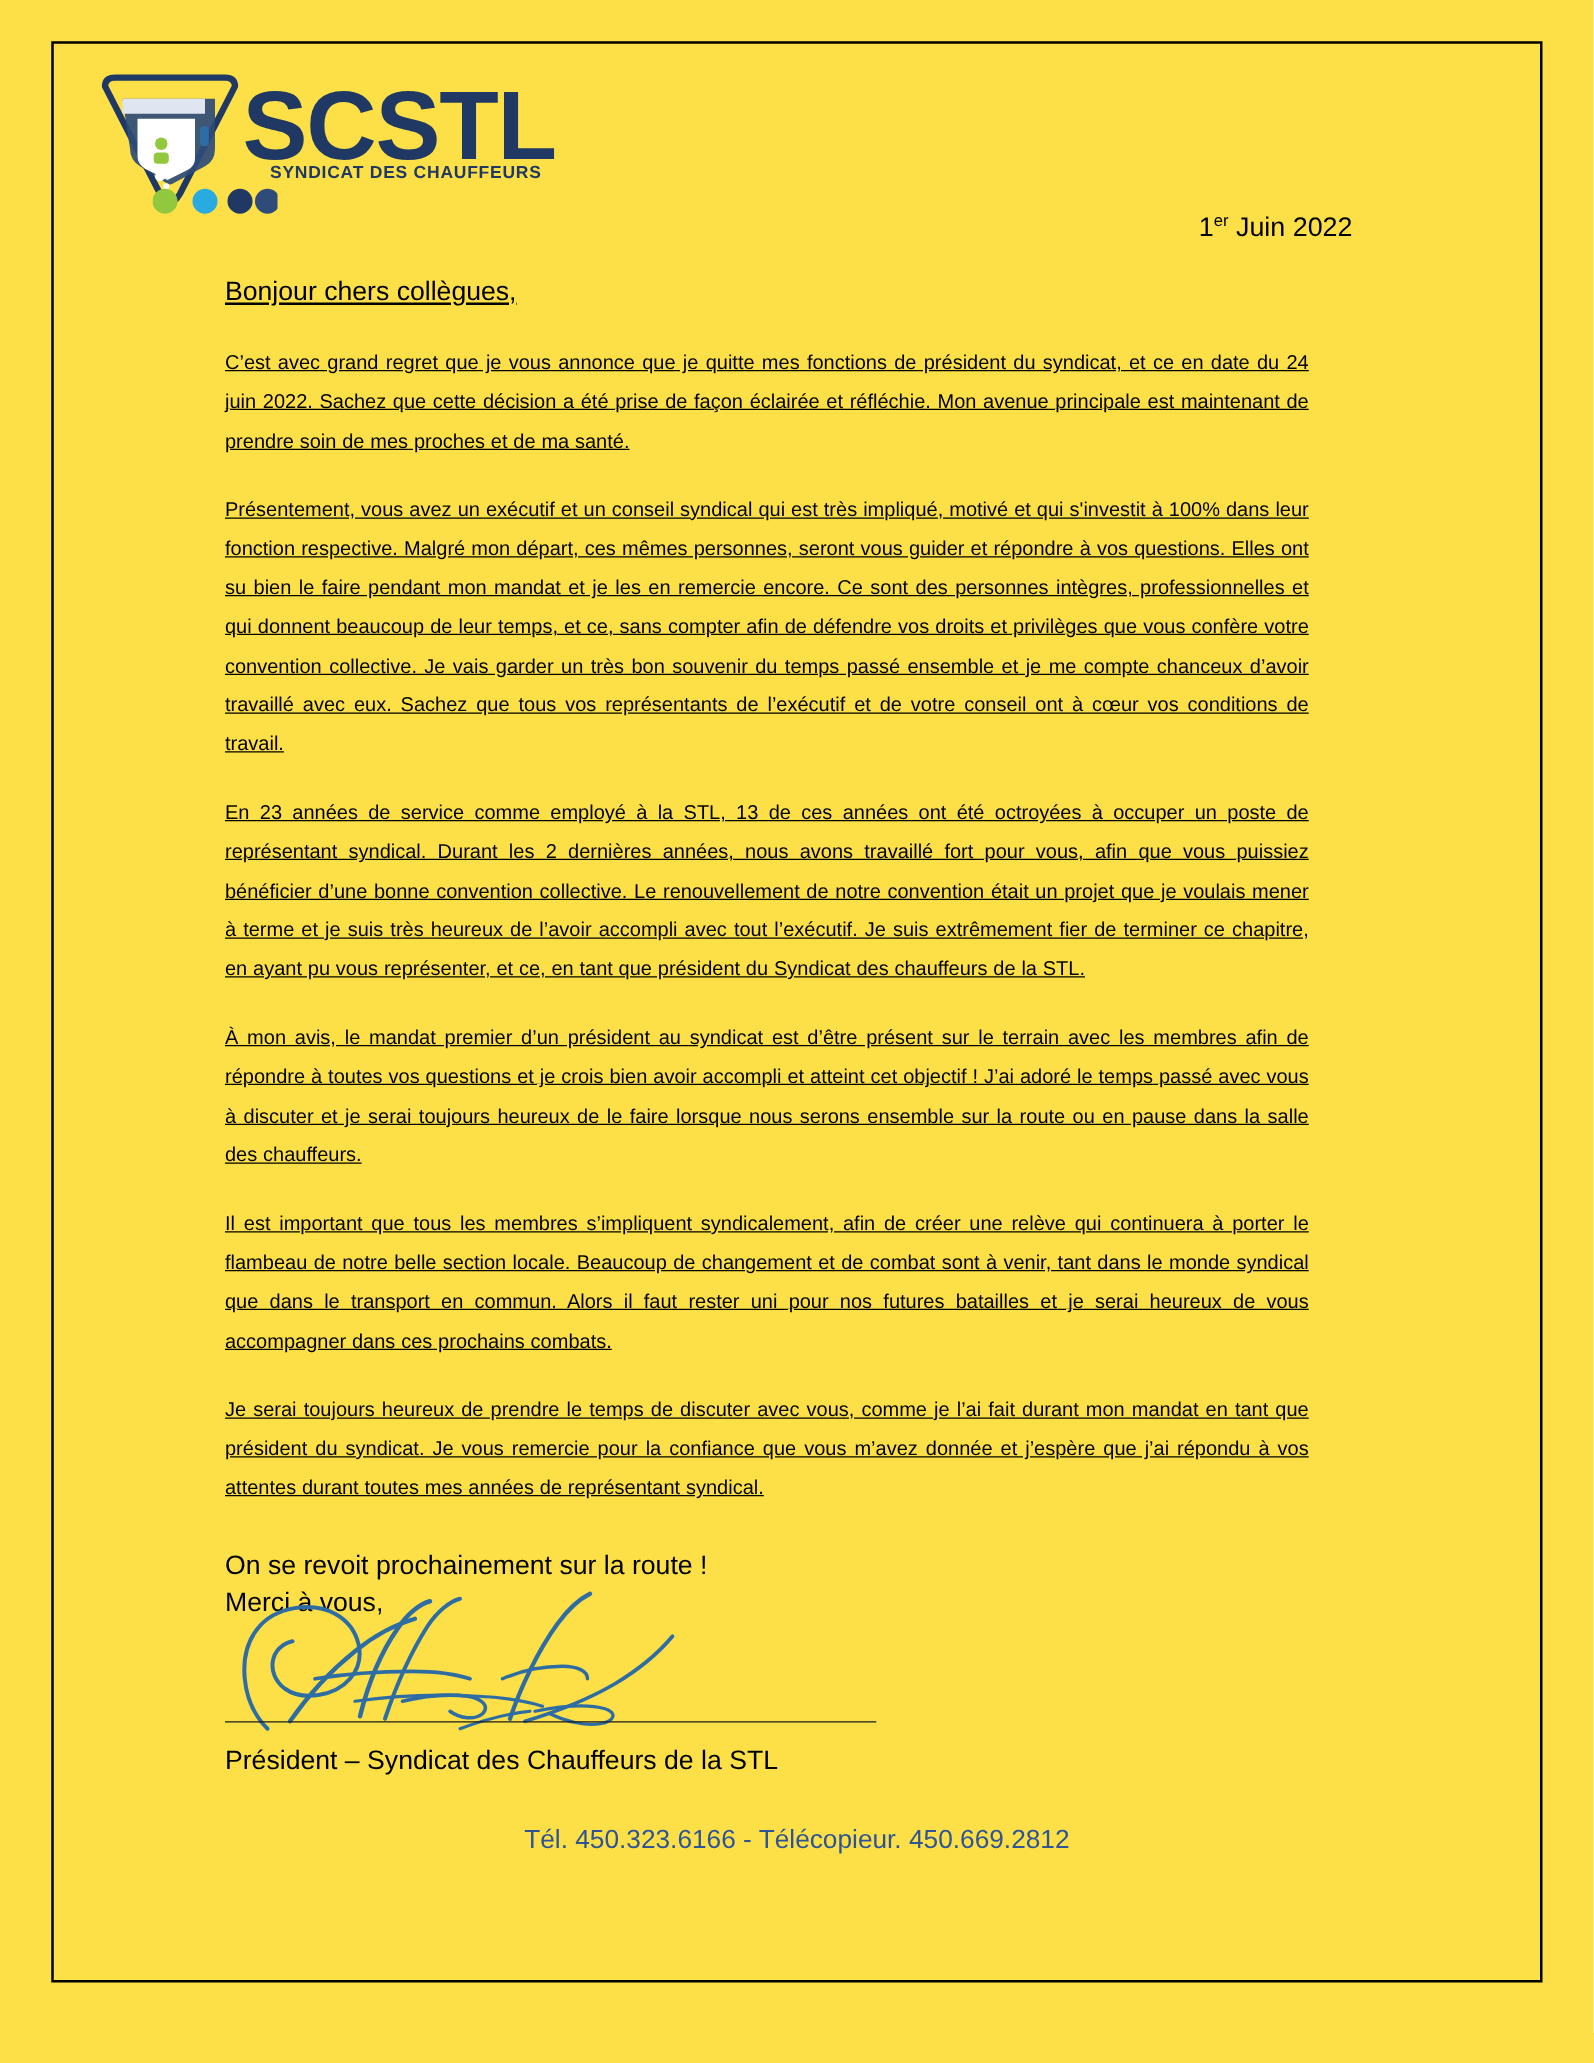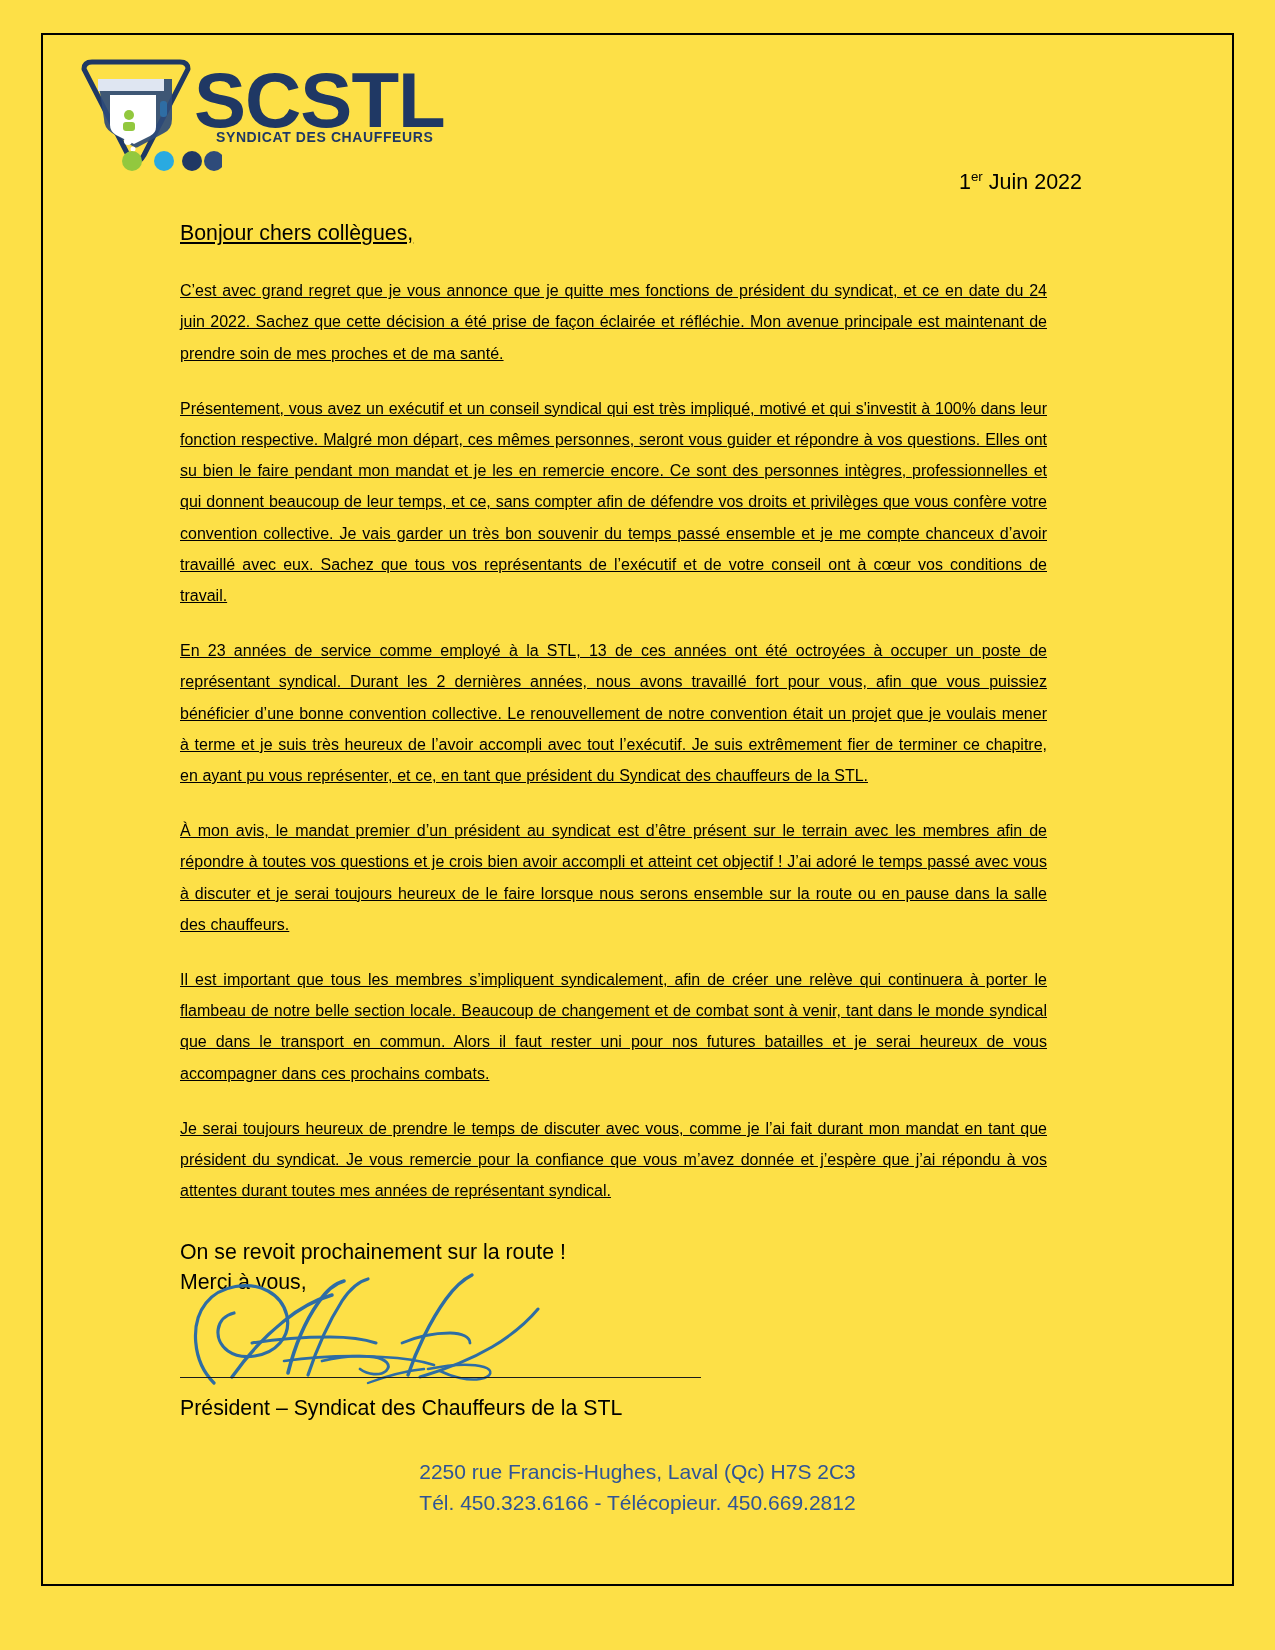--- a/index.html
+++ b/index.html
@@ -268,18 +268,17 @@
           </g>
         </svg>
         <div class="sig-rule"></div>
       </div>
 
 
       <div class="sig-title">Président – Syndicat des Chauffeurs de la STL</div>
     </div>
 
     <div class="footer">
-      <div class="footer-line">2250 rue Francis-Hughes, Laval (Qc) H7S 2C3</div>
       <div class="footer-line">Tél. 450.323.6166 -  Télécopieur. 450.669.2812</div>
     </div>
 
   </div>
 </div>
 
 </body></html>

